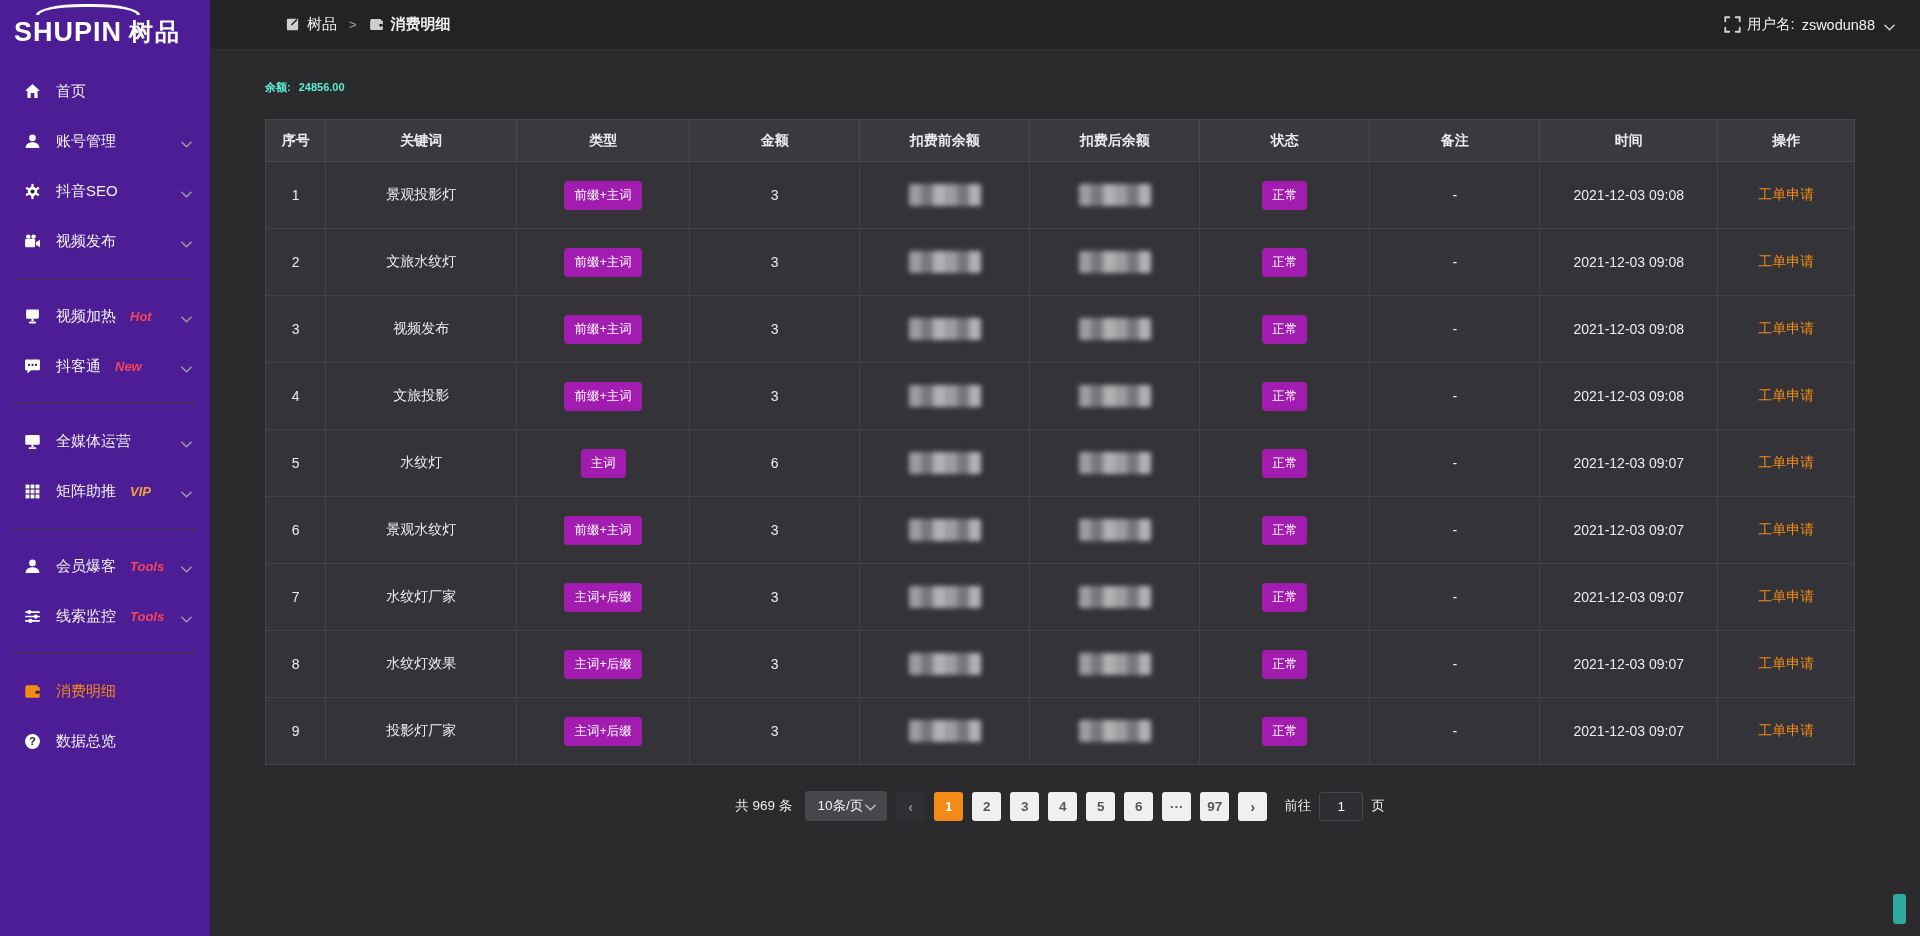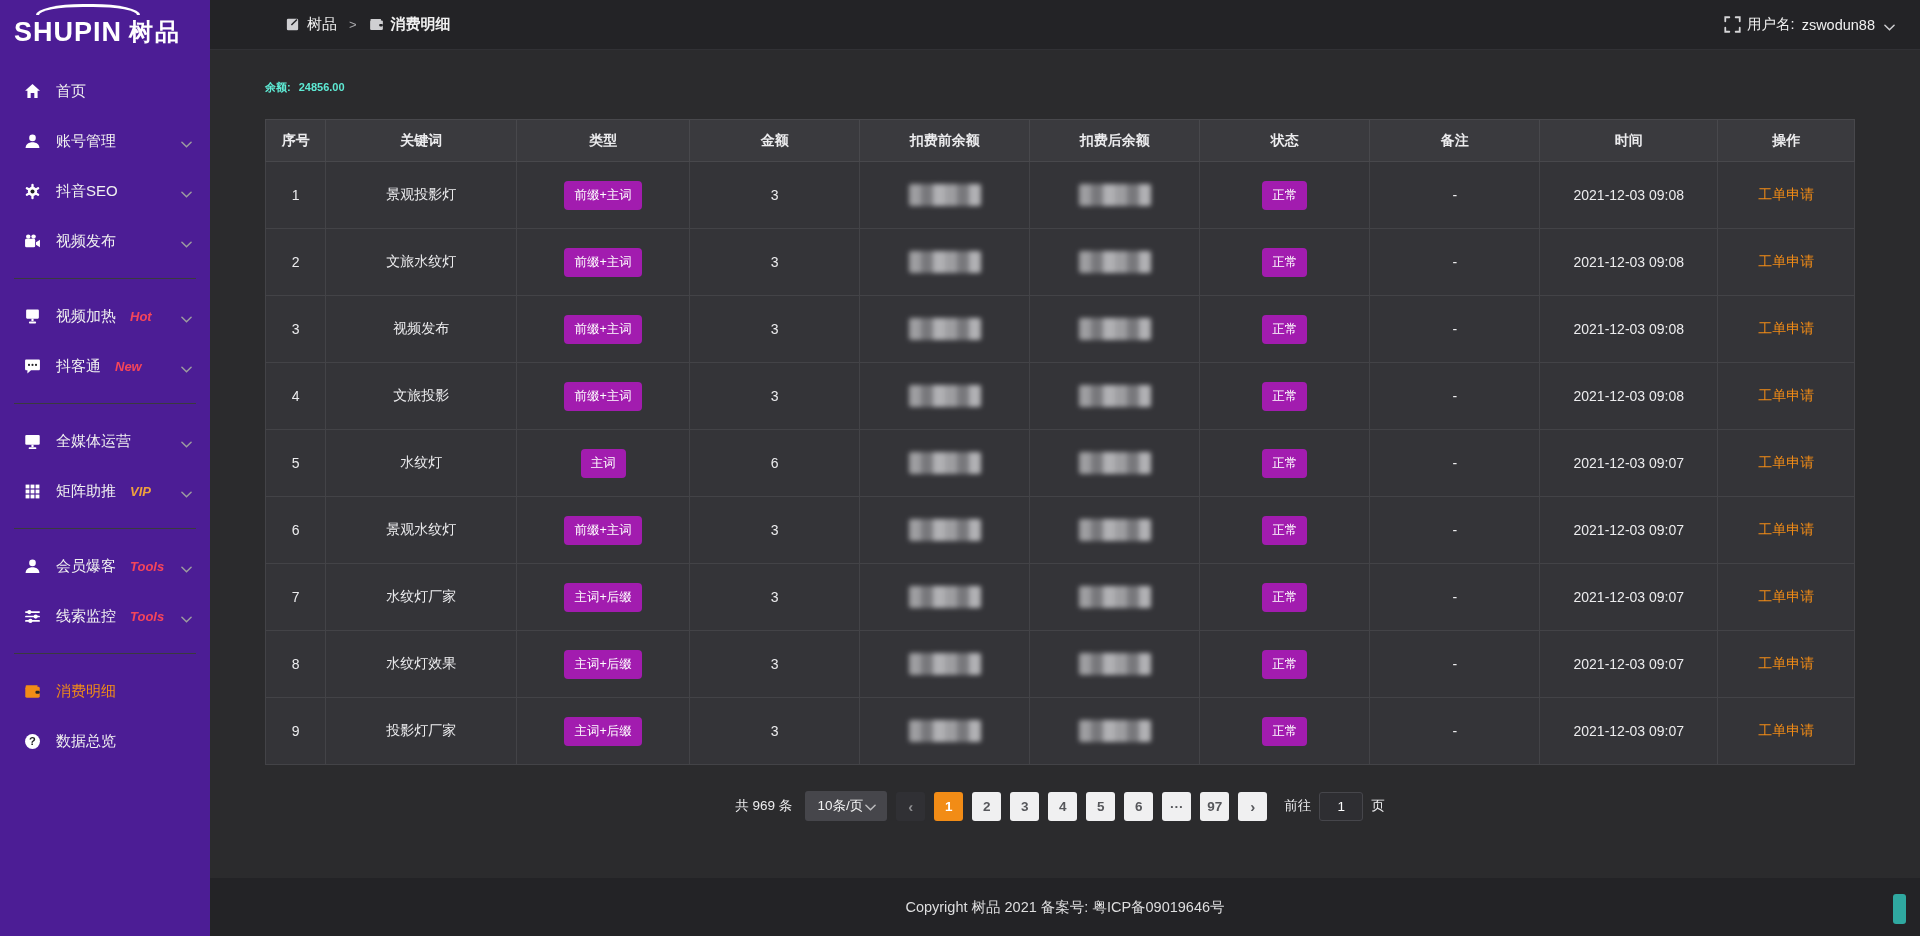--- a/index.html
+++ b/index.html
@@ -512,19 +512,16 @@
           </span>
         <button class="pg-btn nav next">›</button>
         <span class="pg-goto">
           <span>前往</span>
           <input class="pg-input" value="1" style="">
           <span>页</span>
         </span>
       </div>
     </main>
 
-    <footer class="footer">
-      <span>Copyright 树品 2021 备案号: 粤ICP备09019646号</span>
-    </footer>
   </div>
 </div>
 
 <div class="float-widget"></div>
 
 </body></html>

